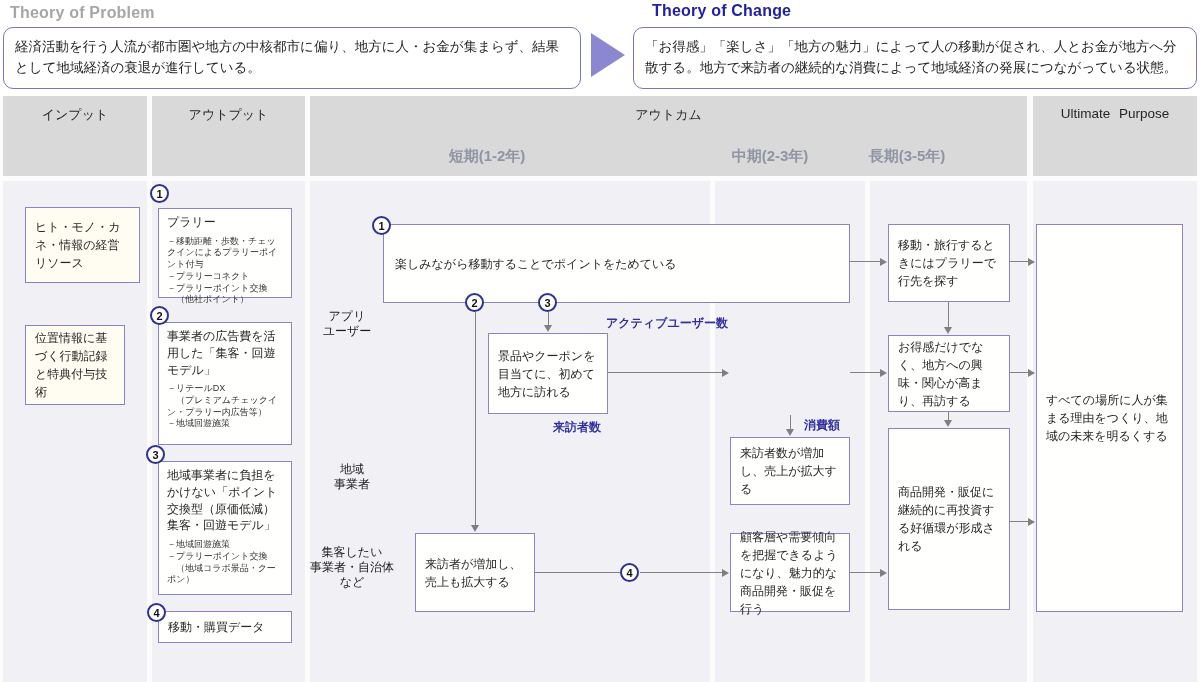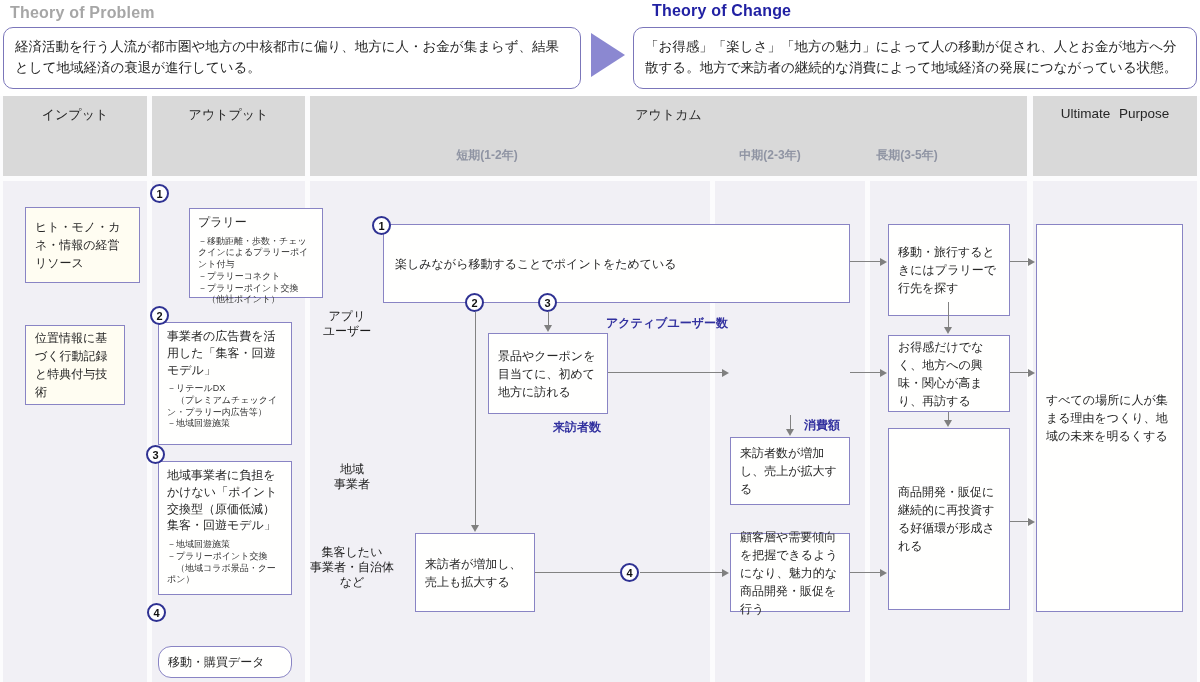--- a/index.html
+++ b/index.html
@@ -5,21 +5,21 @@
   html,body{margin:0;padding:0;background:#ffffff;font-family:"Liberation Sans","DejaVu Sans",sans-serif;}
   #stage{position:relative;width:1200px;height:682px;background:#ffffff;overflow:hidden;color:#262626;}
   .abs{position:absolute;}
   
   .theory-title{font-size:16px;font-weight:bold;letter-spacing:.2px;}
   .theory-box{background:#ffffff;border:1.5px solid #7b76ba;border-radius:10px;font-size:13.5px;line-height:1.55;padding:5px 11px;box-sizing:border-box;display:flex;align-items:center;}
   .big-arrow{width:0;height:0;border-top:22px solid transparent;border-bottom:22px solid transparent;border-left:34px solid #8b88d1;}
   
   .hcell{background:#d9d9d9;box-sizing:border-box;}
   .hlabel{font-size:13px;color:#262626;text-align:center;}
-  .period{font-size:12px;font-weight:bold;color:#8f94a3;text-align:center;}
+  .period{font-size:15px;font-weight:bold;color:#8f94a3;text-align:center;}
   .wrap-bg{background:#fcfcfd;}
   .bodycol{background:#f1f0f5;}
   
   .box{background:#fffffe;border:1.4px solid #8984c4;box-sizing:border-box;font-size:12px;line-height:1.5;color:#262626;}
   .box.flexc{display:flex;align-items:center;}
   .box .inner{padding:4px 9px;}
   .inputbox{background:#fffdf2;}
   .outbox{padding:5px 8px;}
   .outbox .ot{font-size:12px;line-height:1.4;}
   .outbox .od{font-size:9px;line-height:1.3;margin-top:5px;white-space:pre-line;color:#333;}
@@ -77,40 +77,40 @@
   <div class="abs bodycol" style="left:870px;top:181px;width:157px;height:501px;"></div>
   <div class="abs bodycol" style="left:1033px;top:181px;width:164px;height:501px;"></div>
 
   <div class="abs box inputbox flexc" style="left:25px;top:207px;width:115px;height:76px;">
     <div class="inner">ヒト・モノ・カネ・情報の経営リソース</div>
   </div>
   <div class="abs box inputbox flexc" style="left:25px;top:325px;width:100px;height:80px;align-items:center;">
     <div class="inner">位置情報に基づく行動記録と特典付与技術</div>
   </div>
 
-  <div class="abs box outbox" style="left:158px;top:208px;width:134px;height:90px;margin-left:31px;">
+  <div class="abs box outbox" style="left:158px;top:208px;width:134px;height:90px;">
     <div class="ot">プラリー</div>
     <div class="od">－移動距離・歩数・チェックインによるプラリーポイント付与
 －プラリーコネクト
 －プラリーポイント交換
 　（他社ポイント）</div>
   </div>
   <div class="abs box outbox" style="left:158px;top:322px;width:134px;height:123px;">
     <div class="ot">事業者の広告費を活用した「集客・回遊モデル」</div>
     <div class="od">－リテールDX
 　（プレミアムチェックイン・プラリー内広告等）
 －地域回遊施策</div>
   </div>
   <div class="abs box outbox" style="left:158px;top:461px;width:134px;height:134px;">
     <div class="ot">地域事業者に負担をかけない「ポイント交換型（原価低減）集客・回遊モデル」</div>
     <div class="od">－地域回遊施策
 －プラリーポイント交換
 　（地域コラボ景品・クーポン）</div>
   </div>
-  <div class="abs box flexc" style="left:158px;top:646px;width:134px;height:32px;border-radius:13px;">
+  <div class="abs box flexc" style="left:158px;top:611px;width:134px;height:32px;">
     <div class="inner">移動・購買データ</div>
   </div>
 
   <div class="abs badge" style="left:150px;top:184px;">1</div>
   <div class="abs badge" style="left:150px;top:306px;">2</div>
   <div class="abs badge" style="left:146px;top:445px;">3</div>
   <div class="abs badge" style="left:147px;top:603px;">4</div>
 
   <div class="abs actor" style="left:312px;top:309px;width:70px;">アプリ
 ユーザー</div>
@@ -122,21 +122,21 @@
 
   <div class="abs box flexc" style="left:383px;top:224px;width:467px;height:79px;">
     <div class="inner" style="padding-left:11px;">楽しみながら移動することでポイントをためている</div>
   </div>
   <div class="abs box flexc" style="left:488px;top:333px;width:120px;height:81px;">
     <div class="inner">景品やクーポンを目当てに、初めて地方に訪れる</div>
   </div>
   <div class="abs box flexc" style="left:730px;top:437px;width:120px;height:68px;">
     <div class="inner">来訪者数が増加し、売上が拡大する</div>
   </div>
-  <div class="abs box flexc" style="left:888px;top:224px;width:122px;height:92px;">
+  <div class="abs box flexc" style="left:888px;top:224px;width:122px;height:78px;">
     <div class="inner">移動・旅行するときにはプラリーで行先を探す</div>
   </div>
   <div class="abs box flexc" style="left:888px;top:335px;width:122px;height:77px;">
     <div class="inner">お得感だけでなく、地方への興味・関心が高まり、再訪する</div>
   </div>
   <div class="abs box flexc" style="left:888px;top:428px;width:122px;height:182px;">
     <div class="inner">商品開発・販促に継続的に再投資する好循環が形成される</div>
   </div>
   <div class="abs box flexc" style="left:415px;top:533px;width:120px;height:79px;">
     <div class="inner">来訪者が増加し、売上も拡大する</div>

